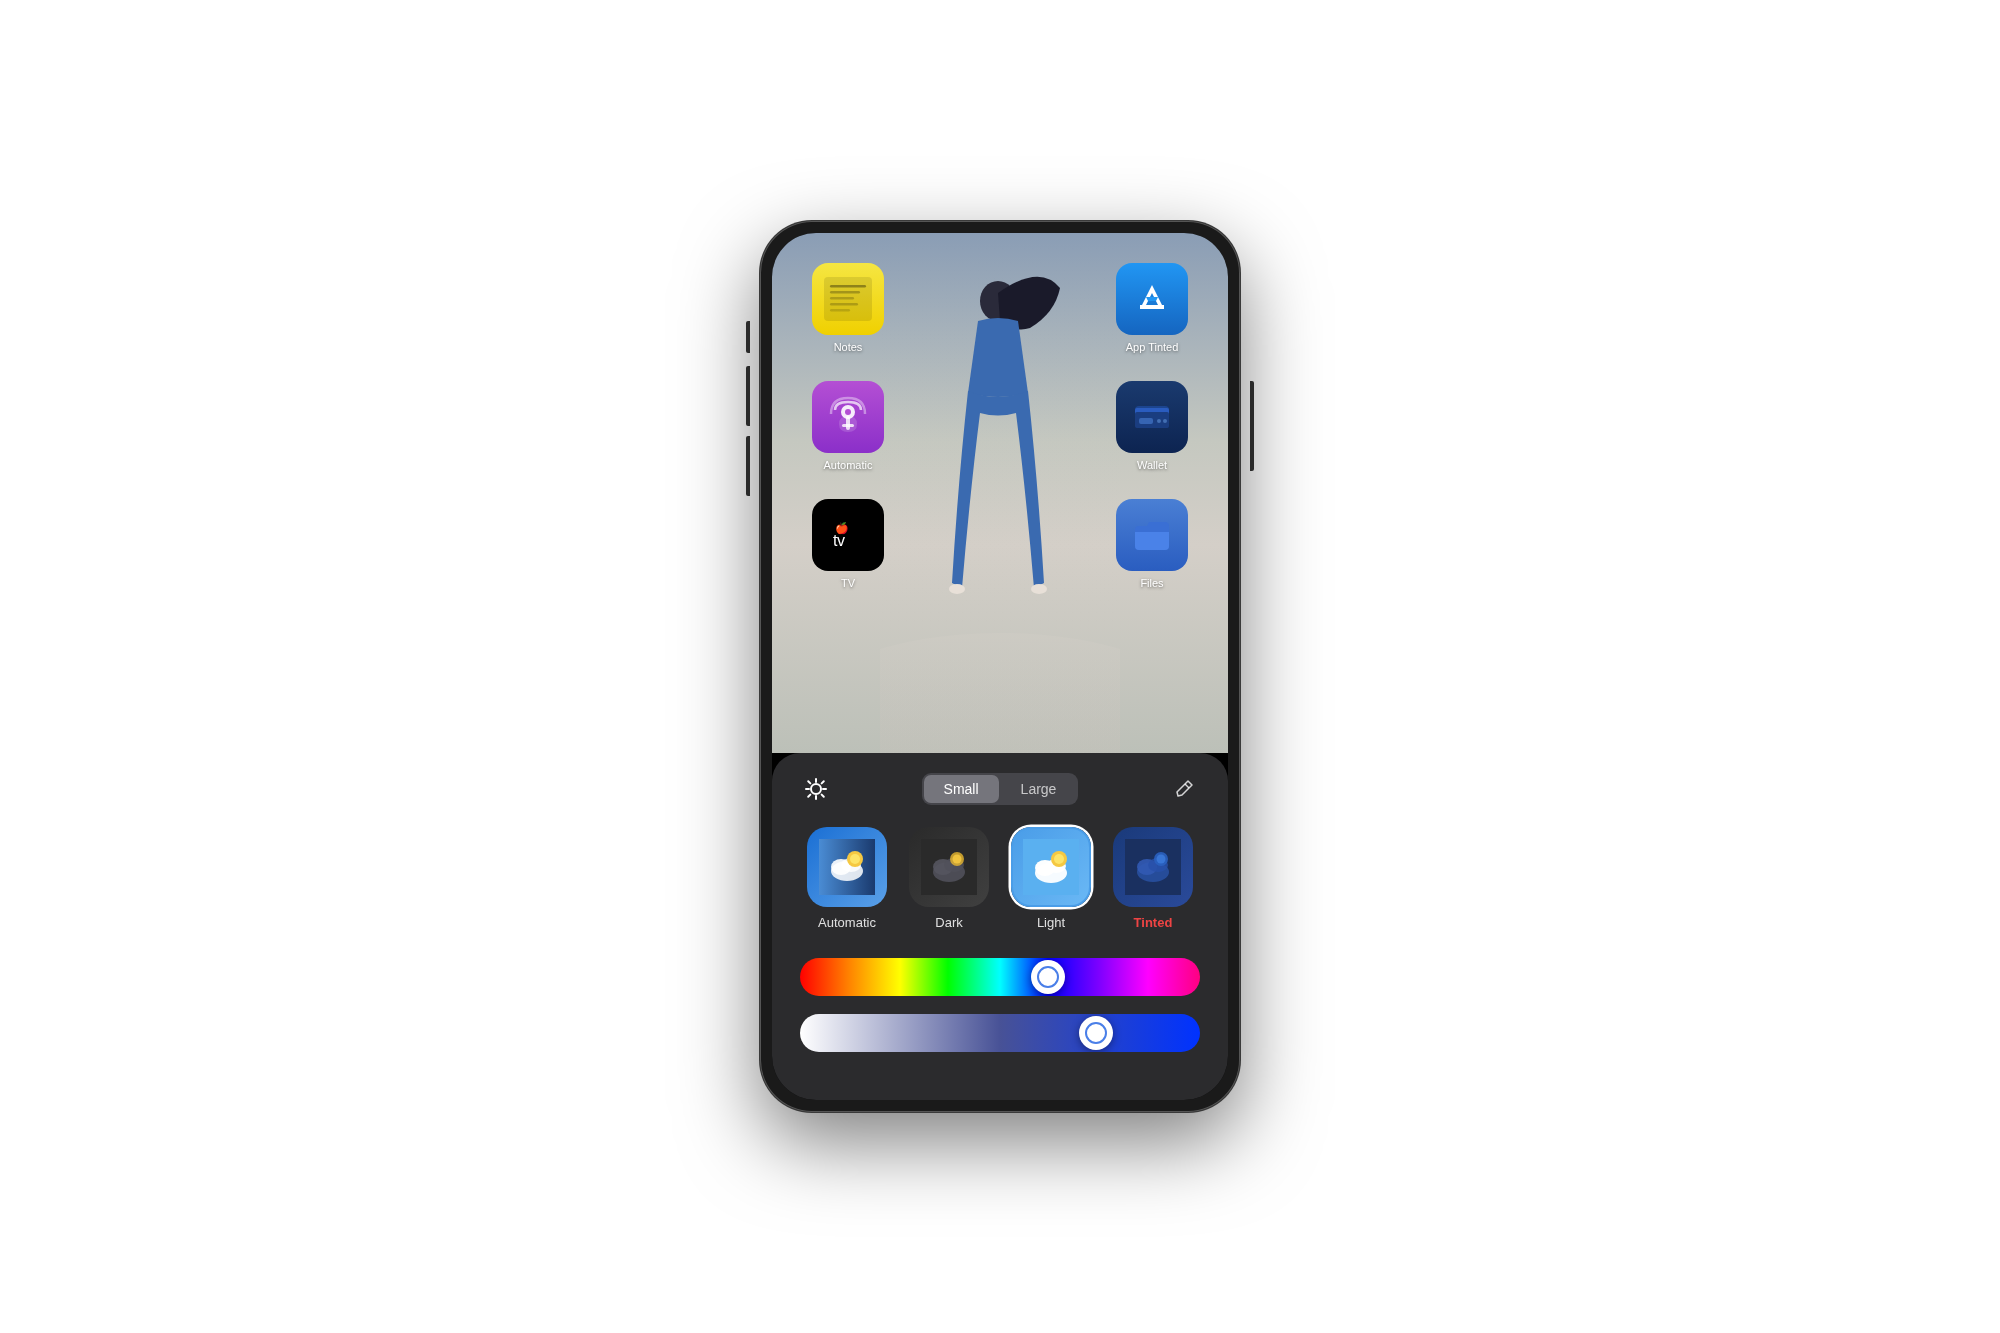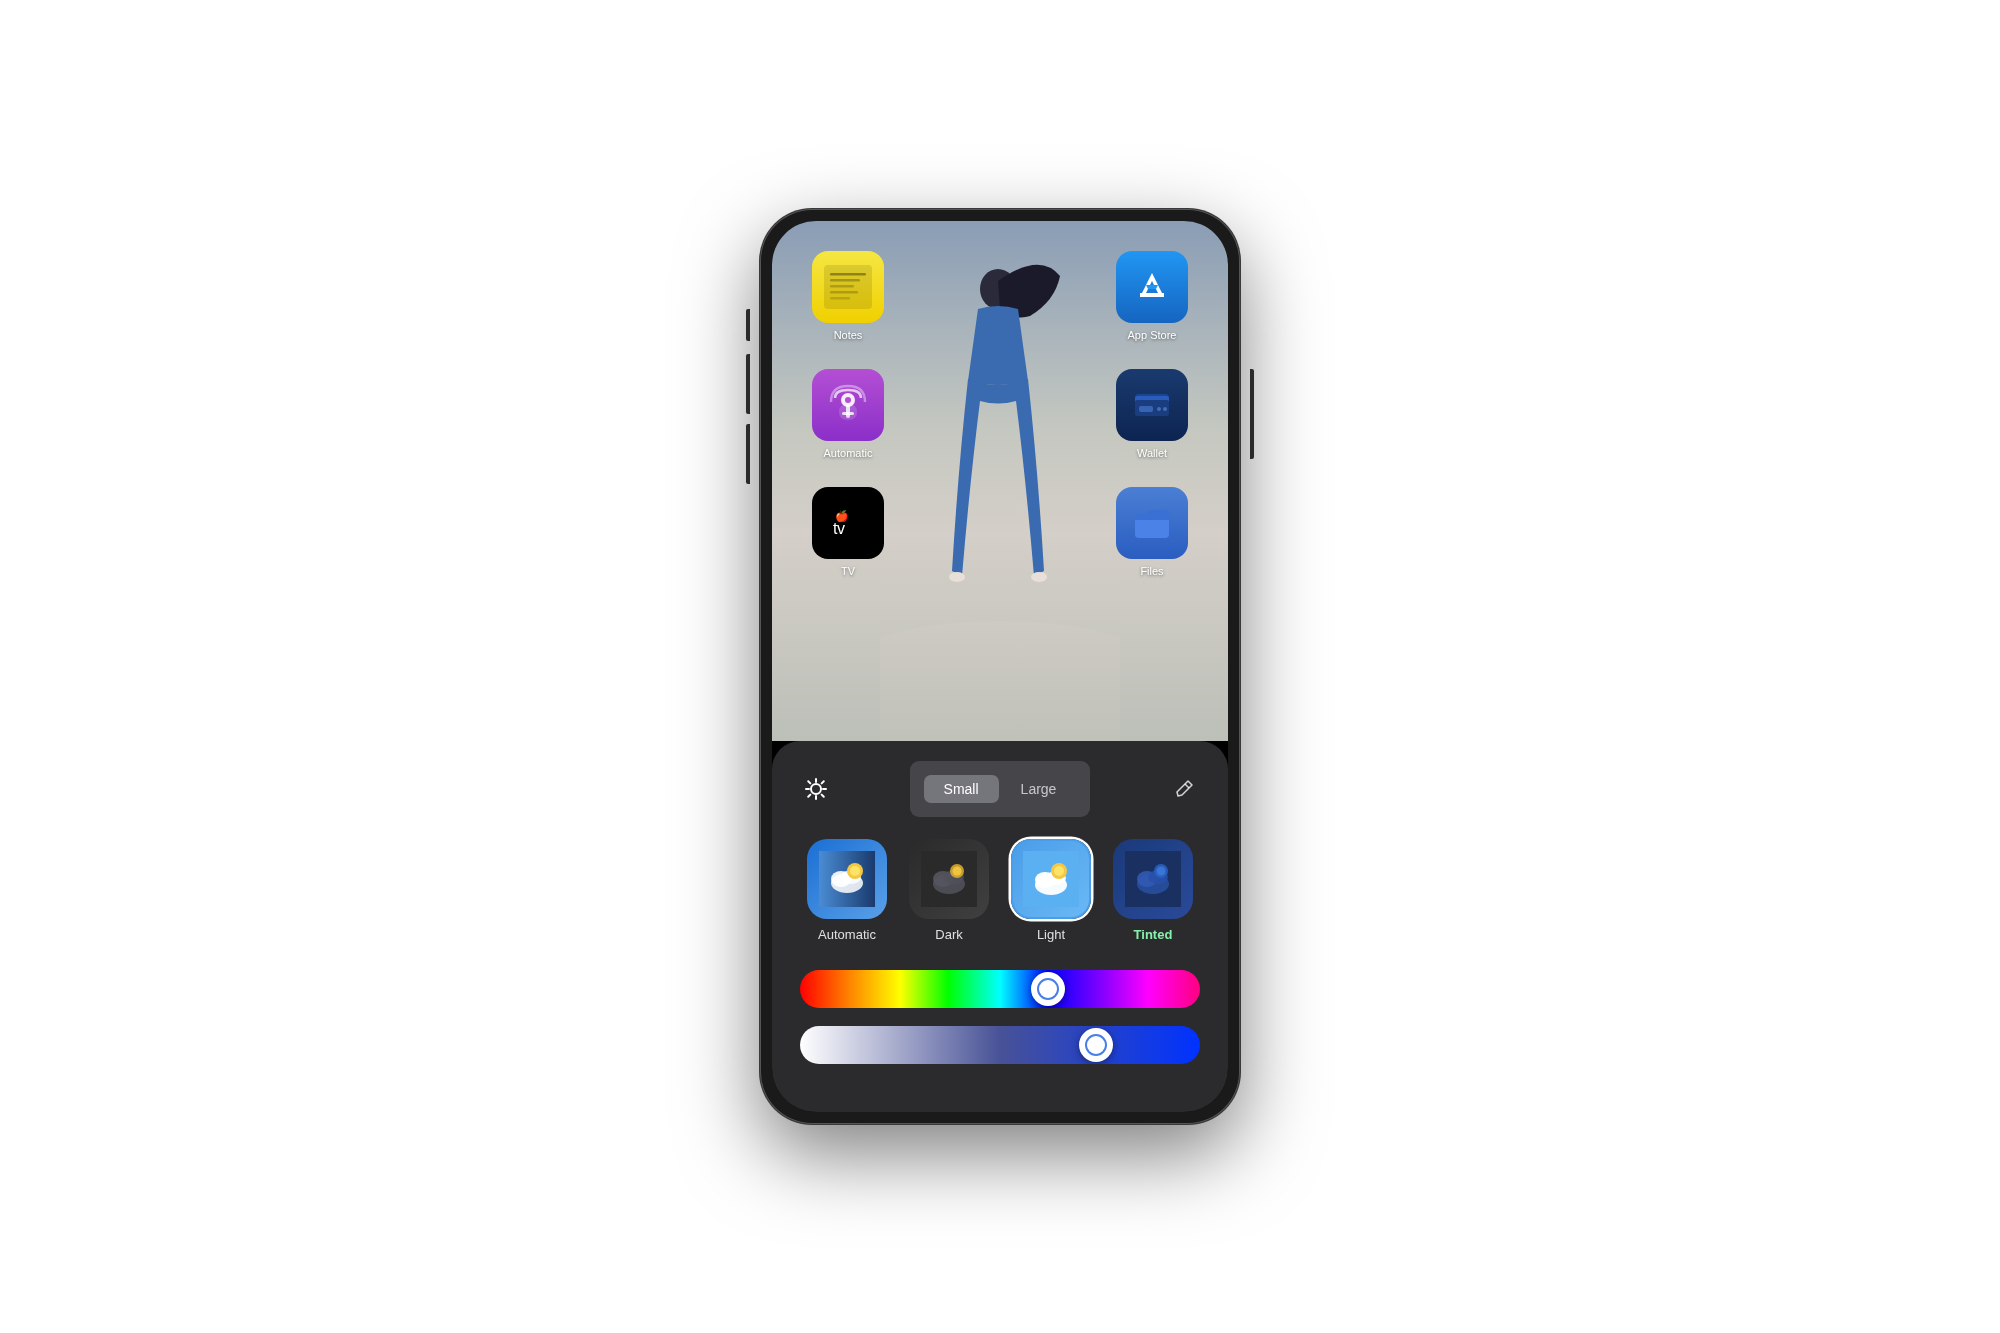--- a/index.html
+++ b/index.html
@@ -206,21 +206,21 @@
       align-items: center;
       justify-content: center;
       color: #f0f0f0;
       font-size: 22px;
     }
 
     .size-toggle {
       display: flex;
       background: rgba(118, 118, 128, 0.35);
       border-radius: 9px;
-      padding: 14px;
+      padding: 2px;
       gap: 2px;
     }
 
     .size-btn {
       padding: 6px 20px;
       border-radius: 7px;
       font-size: 14px;
       font-weight: 500;
       border: none;
       cursor: pointer;
@@ -295,21 +295,21 @@
     }
 
     .style-label {
       font-size: 13px;
       color: rgba(255,255,255,0.85);
       text-align: center;
     }
 
     .style-label-bold {
       font-weight: 700;
-      color: #86efac;
+      color: #ef4444;
     }
 
     
     .color-slider-container {
       margin-bottom: 18px;
       position: relative;
     }
 
     .color-slider-track {
       width: 100%;
@@ -431,21 +431,21 @@
 
             <div class="app-icon-wrapper">
               <div class="app-icon icon-appstore">
                 <svg width="44" height="44" viewBox="0 0 44 44" fill="none">
 
                   <path d="M22 8 L32 28 L28 28 L22 16 L16 28 L12 28 Z" fill="white"></path>
                   <path d="M10 28 L14 28 L34 28 L34 32 L10 32 Z" fill="white"></path>
                   <path d="M16 20 L28 20 L26 24 L18 24 Z" fill="#2196f3"></path>
                 </svg>
               </div>
-              <span class="app-label">App Store</span>
+              <span class="app-label">App Tinted</span>
             </div>
           </div>
 
           <div class="app-row">
             <div class="app-icon-wrapper">
               <div class="app-icon icon-podcasts">
                 <svg width="46" height="46" viewBox="0 0 46 46" fill="none">
                   <circle cx="23" cy="18" r="7" fill="white" opacity="0.9"></circle>
                   <path d="M14 30 Q14 38 23 38 Q32 38 32 30 Q32 22 23 22 Q14 22 14 30Z" fill="white" opacity="0.15"></path>
                   <circle cx="23" cy="18" r="3" fill="#b44fd4"></circle>

